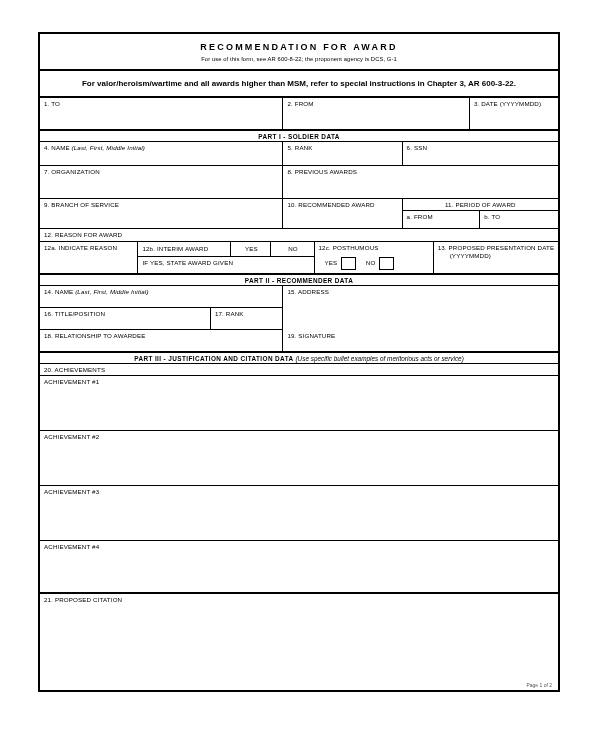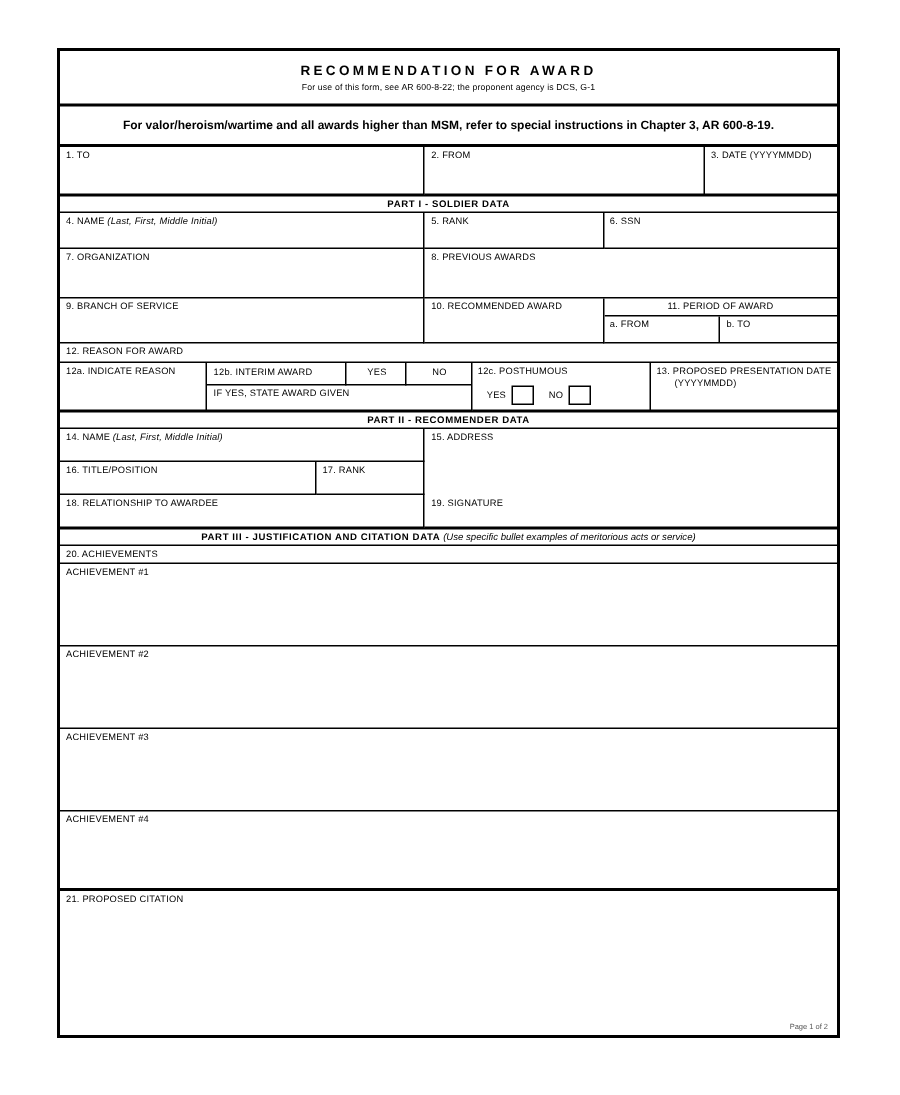--- a/index.html
+++ b/index.html
@@ -117,21 +117,21 @@
 <body>
 
 <div class="page">
   <div class="form">
 
     <div class="hdr">
       <div class="hdr-title">RECOMMENDATION FOR AWARD</div>
       <div class="hdr-sub">For use of this form, see AR 600-8-22; the proponent agency is DCS, G-1</div>
     </div>
 
-    <div class="valor">For valor/heroism/wartime and all awards higher than MSM, refer to special instructions in Chapter 3, AR 600-8-19.</div>
+    <div class="valor">For valor/heroism/wartime and all awards higher than MSM, refer to special instructions in Chapter 3, AR 600-3-22.</div>
 
     <div class="row">
       <div class="cell" style="width:47%;height:32px;">
         <span class="lbl">1. TO</span>
       </div>
       <div class="cell" style="width:36%;height:32px;">
         <span class="lbl">2. FROM</span>
       </div>
       <div class="cell" style="width:17%;height:32px;">
         <span class="lbl">3. DATE  (YYYYMMDD)</span>

